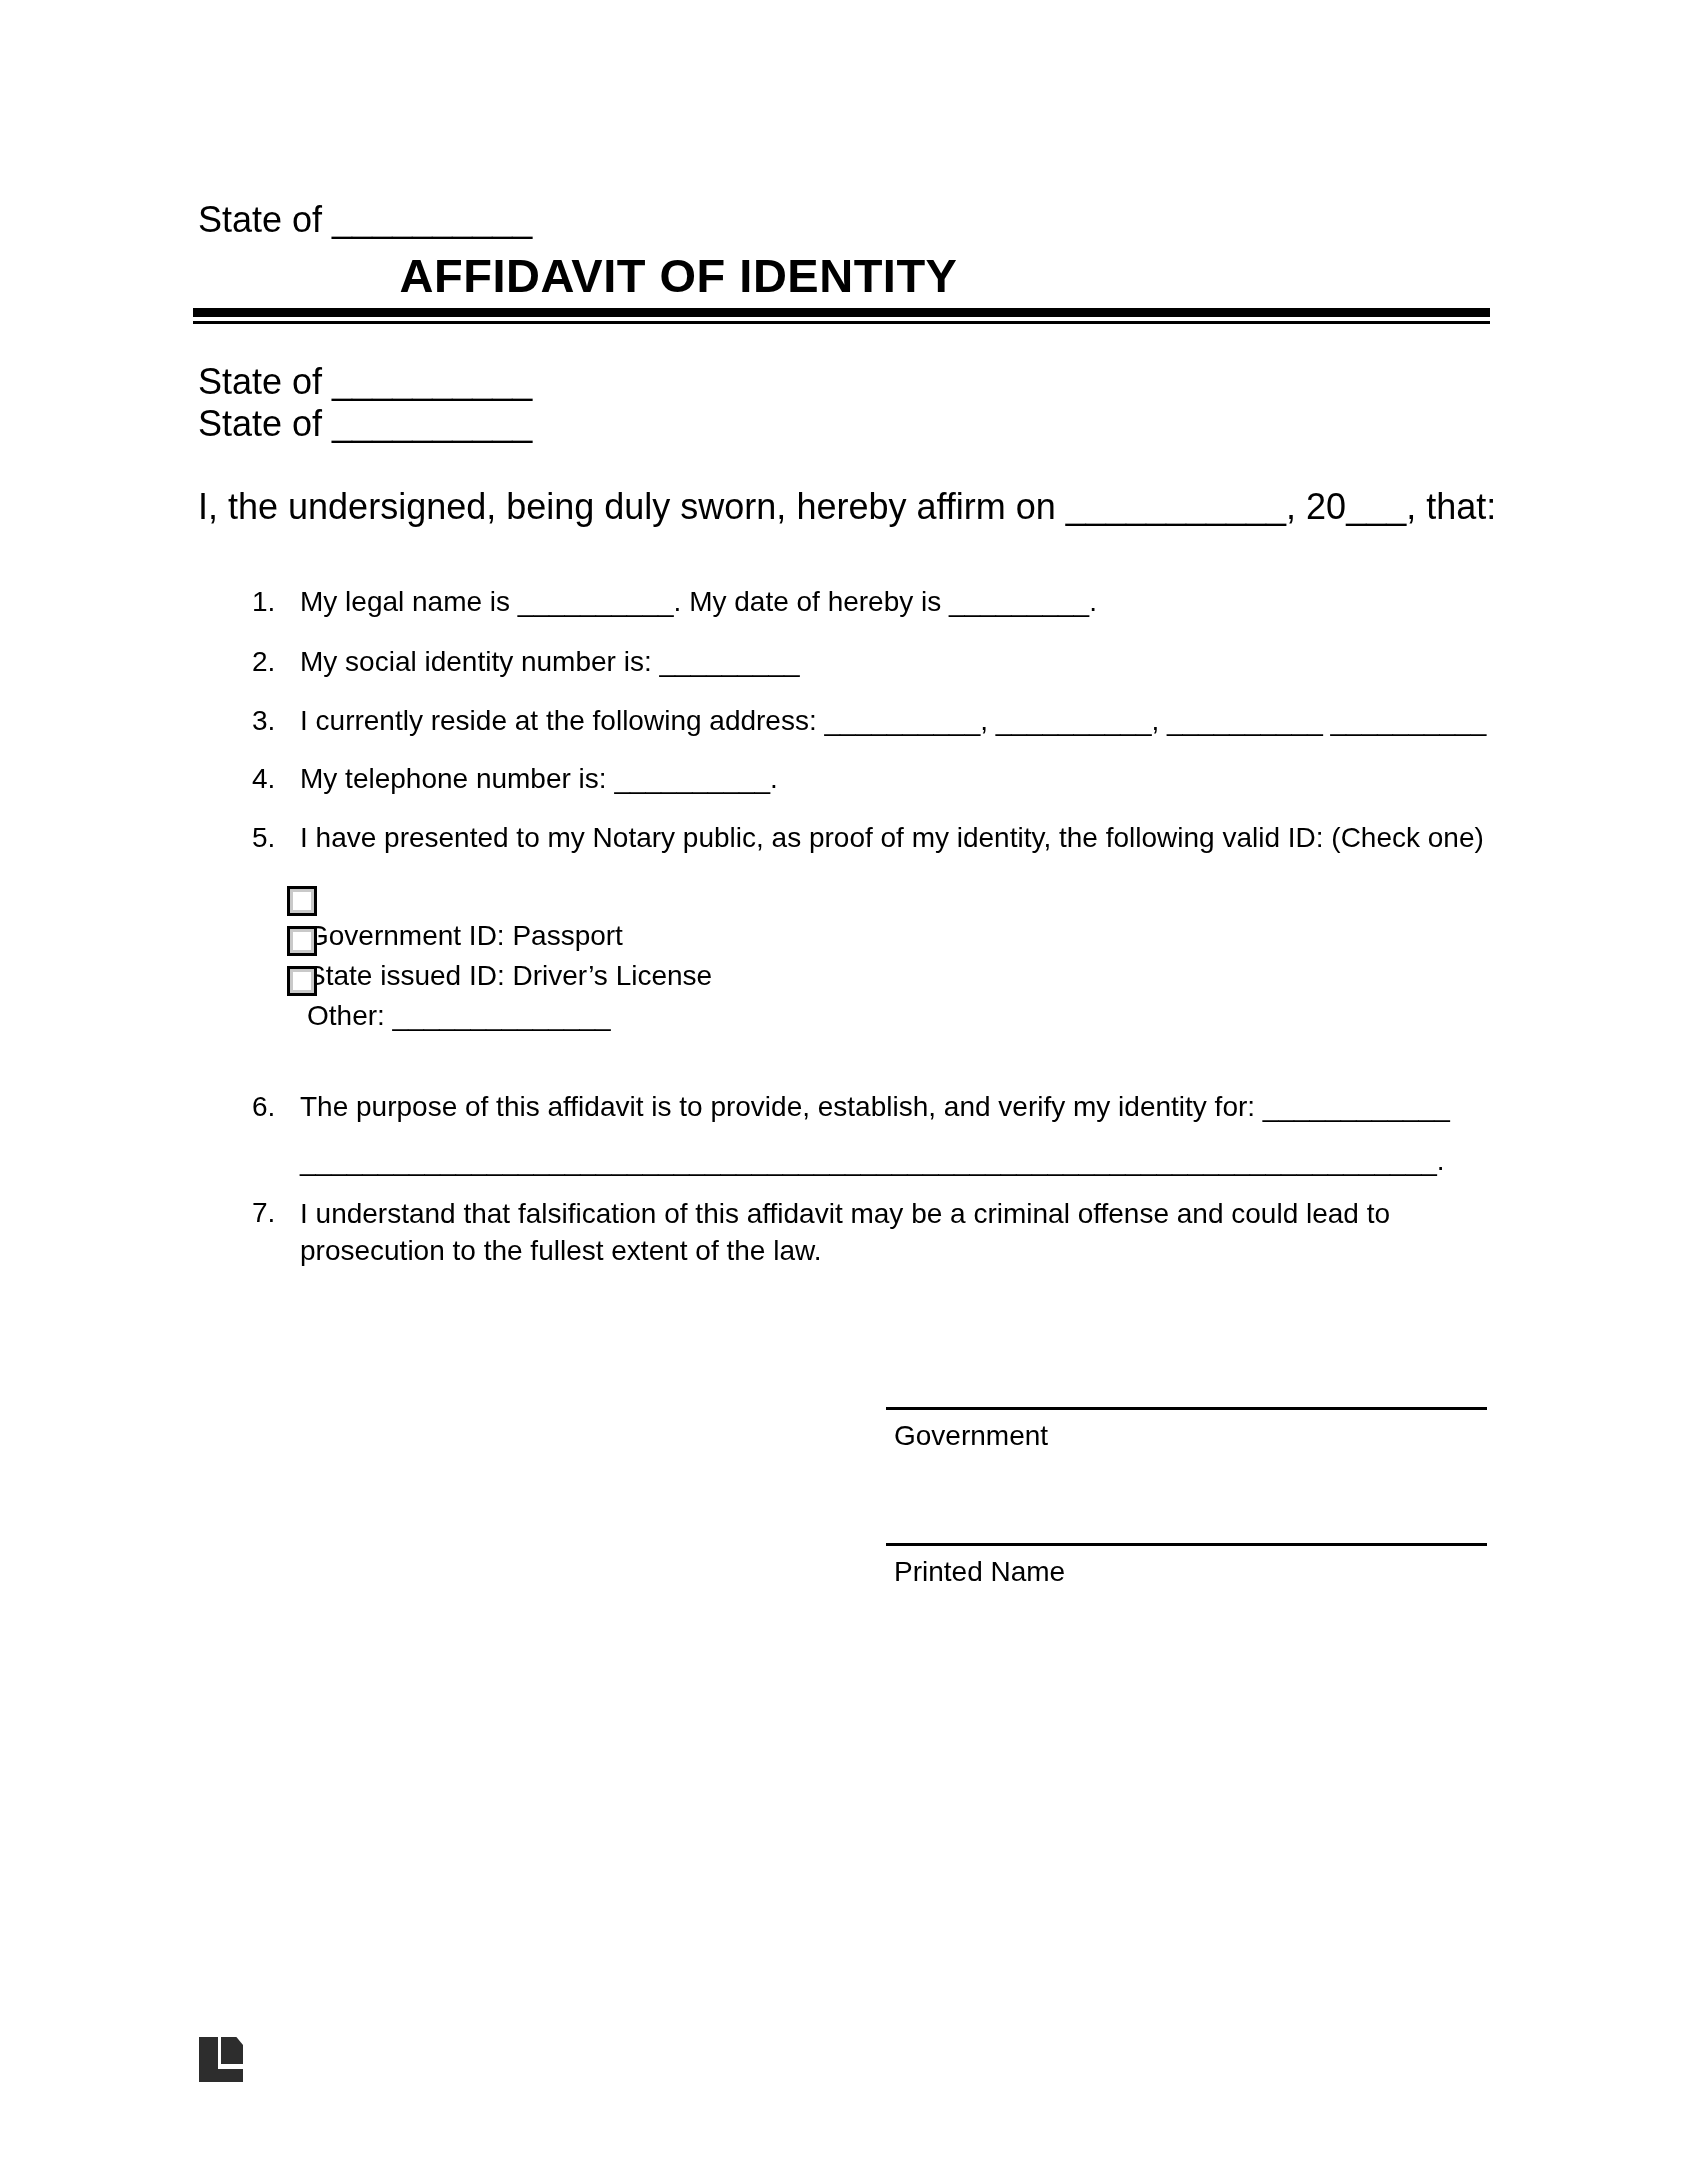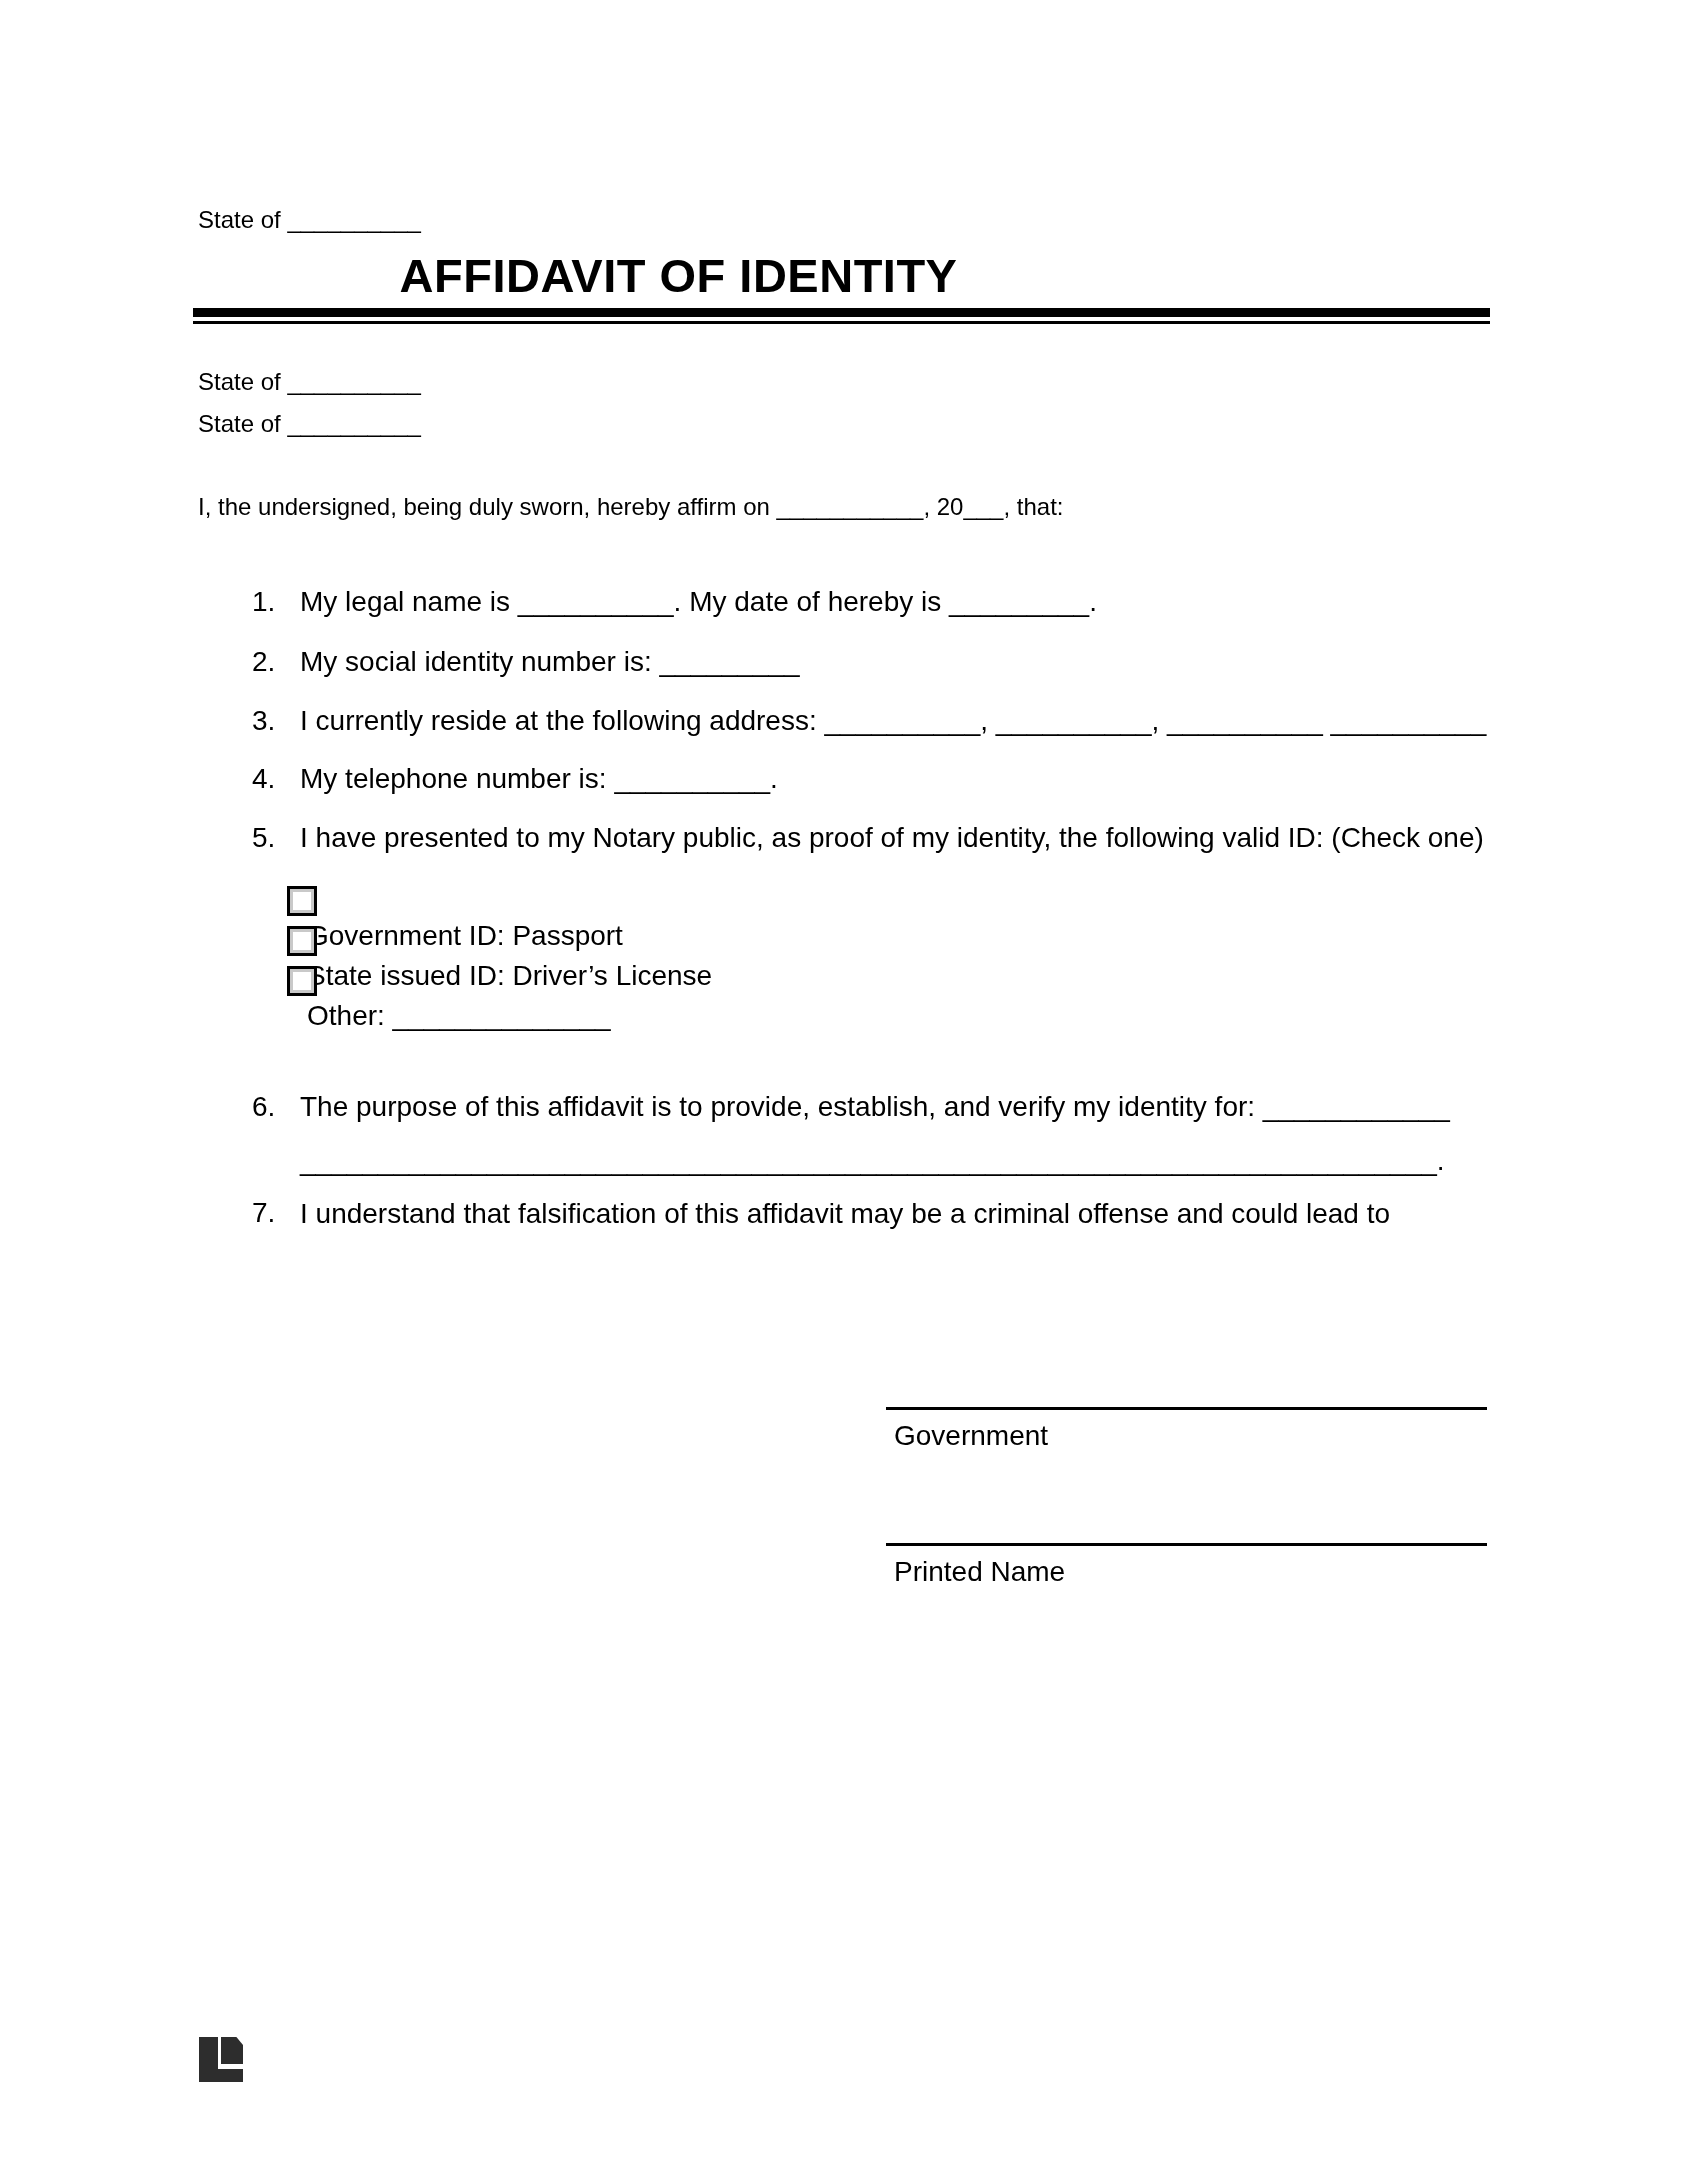--- a/index.html
+++ b/index.html
@@ -2,21 +2,21 @@
 <html><head>
 <meta charset="utf-8">
 <style>
   html,body{margin:0;padding:0;}
   body{
     width:1683px;height:2178px;background:#ffffff;color:#000;
     font-family:"Liberation Sans","DejaVu Sans",sans-serif;
     position:relative;overflow:hidden;
   }
   .abs{position:absolute;}
-  .line{left:198px;font-size:24px;line-height:36px;white-space:nowrap;}
+  .line{left:198px;font-size:36px;line-height:36px;white-space:nowrap;}
   .title{left:0;width:1357px;text-align:center;font-size:47px;font-weight:bold;line-height:53px;letter-spacing:0.5px;}
   .rule{left:193px;width:1297px;}
   .rule-thick{height:9px;background:#000;}
   .rule-thin{height:3px;background:#000;margin-top:4px;}
   .item{left:252px;display:flex;font-size:28px;line-height:36px;white-space:nowrap;}
   .item .num{width:48px;flex:none;}
   .item7 .txt div{line-height:37px;}
   .cbgroup{left:287px;}
   .cbrow{display:flex;height:40px;align-items:flex-start;flex-direction:column;}
   .cb{width:30px;height:30px;margin-top:4px;border:3px solid #000;
@@ -95,20 +95,21 @@
     <span class="num">6.</span>
     <span class="txt">The purpose of this affidavit is to provide, establish, and verify my identity for: ____________</span>
   </div>
 
   <div class="abs contline" style="top:1143px">_________________________________________________________________________.</div>
 
   <div class="abs item item7" style="top:1195px">
     <span class="num">7.</span>
     <span class="txt">
       <div>I understand that falsification of this affidavit may be a criminal offense and could lead to</div>
+      <div>prosecution to the fullest extent of the law.</div>
     </span>
   </div>
 
   <div class="abs sigline" style="top:1407px"></div>
   <div class="abs siglabel" style="top:1418px">Government</div>
 
   <div class="abs sigline" style="top:1543px"></div>
   <div class="abs siglabel" style="top:1554px">Printed Name</div>
 
   <div class="abs logo">

